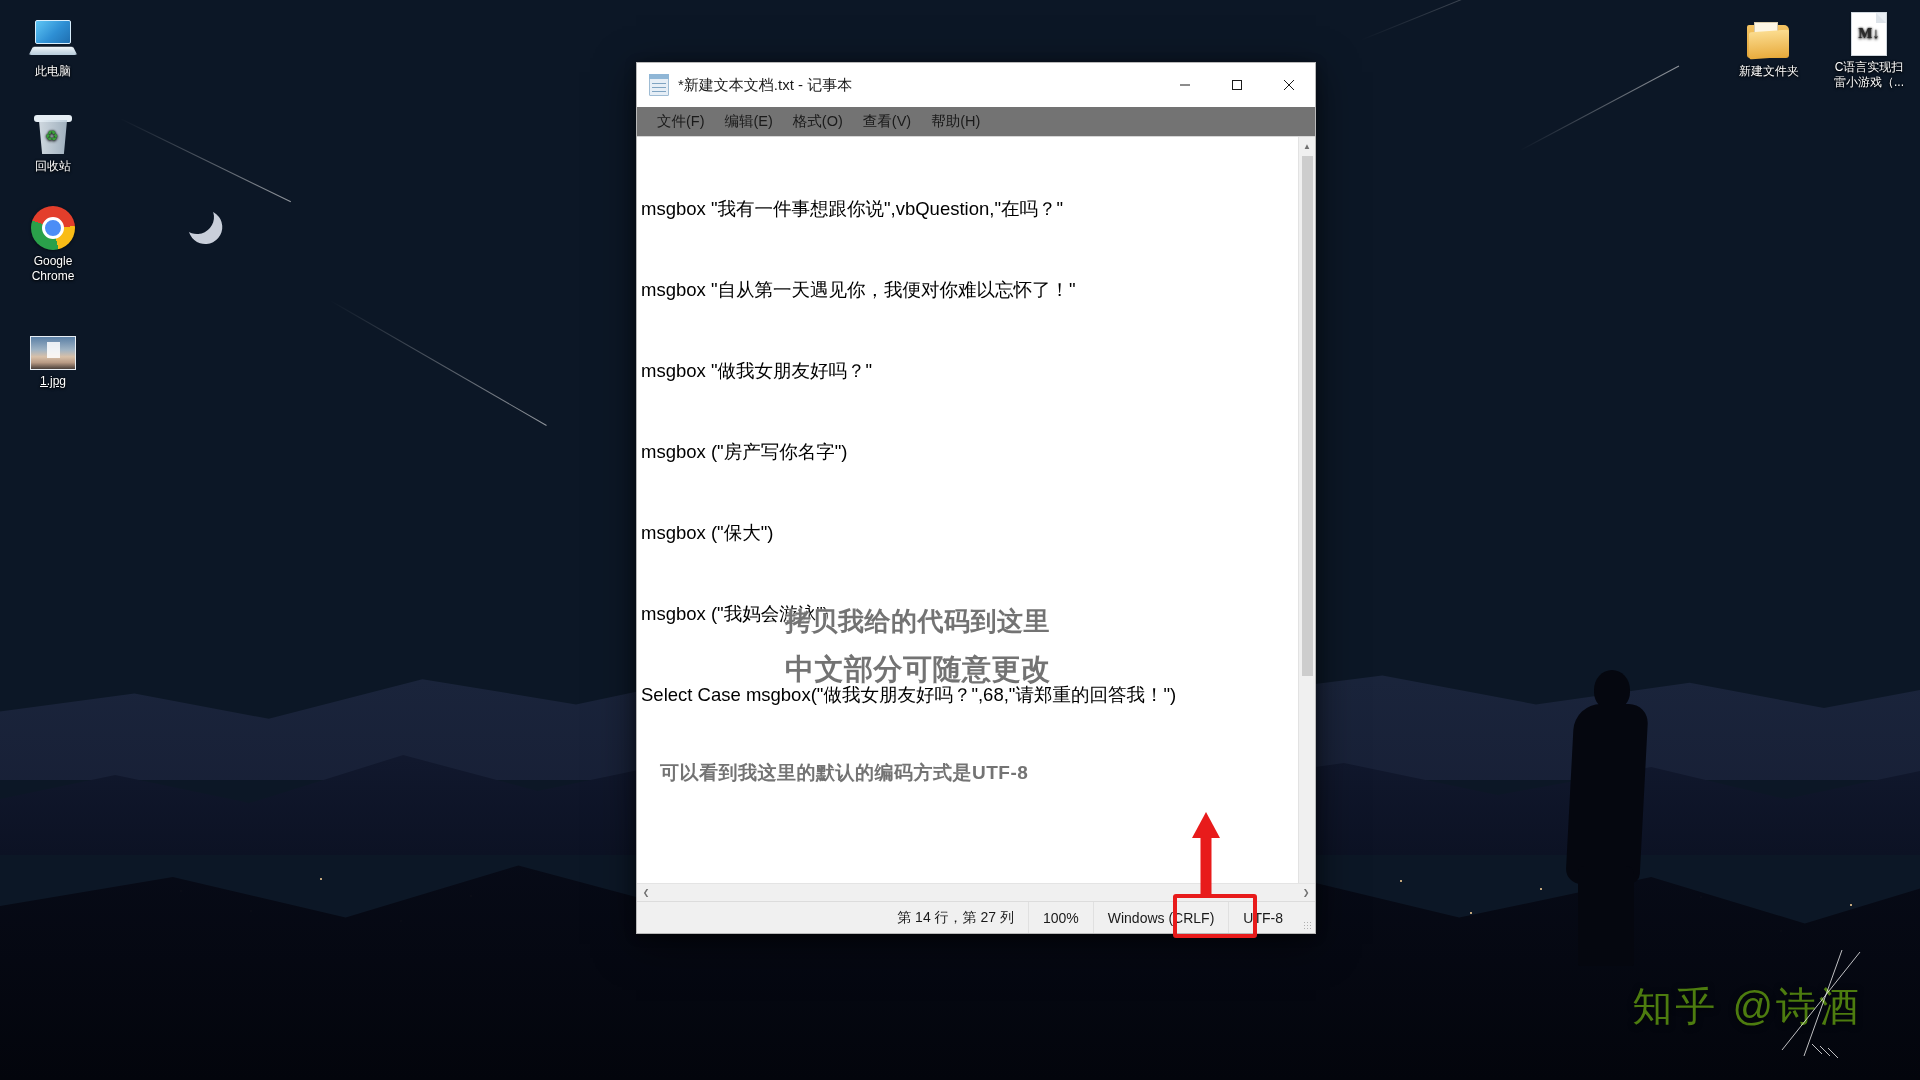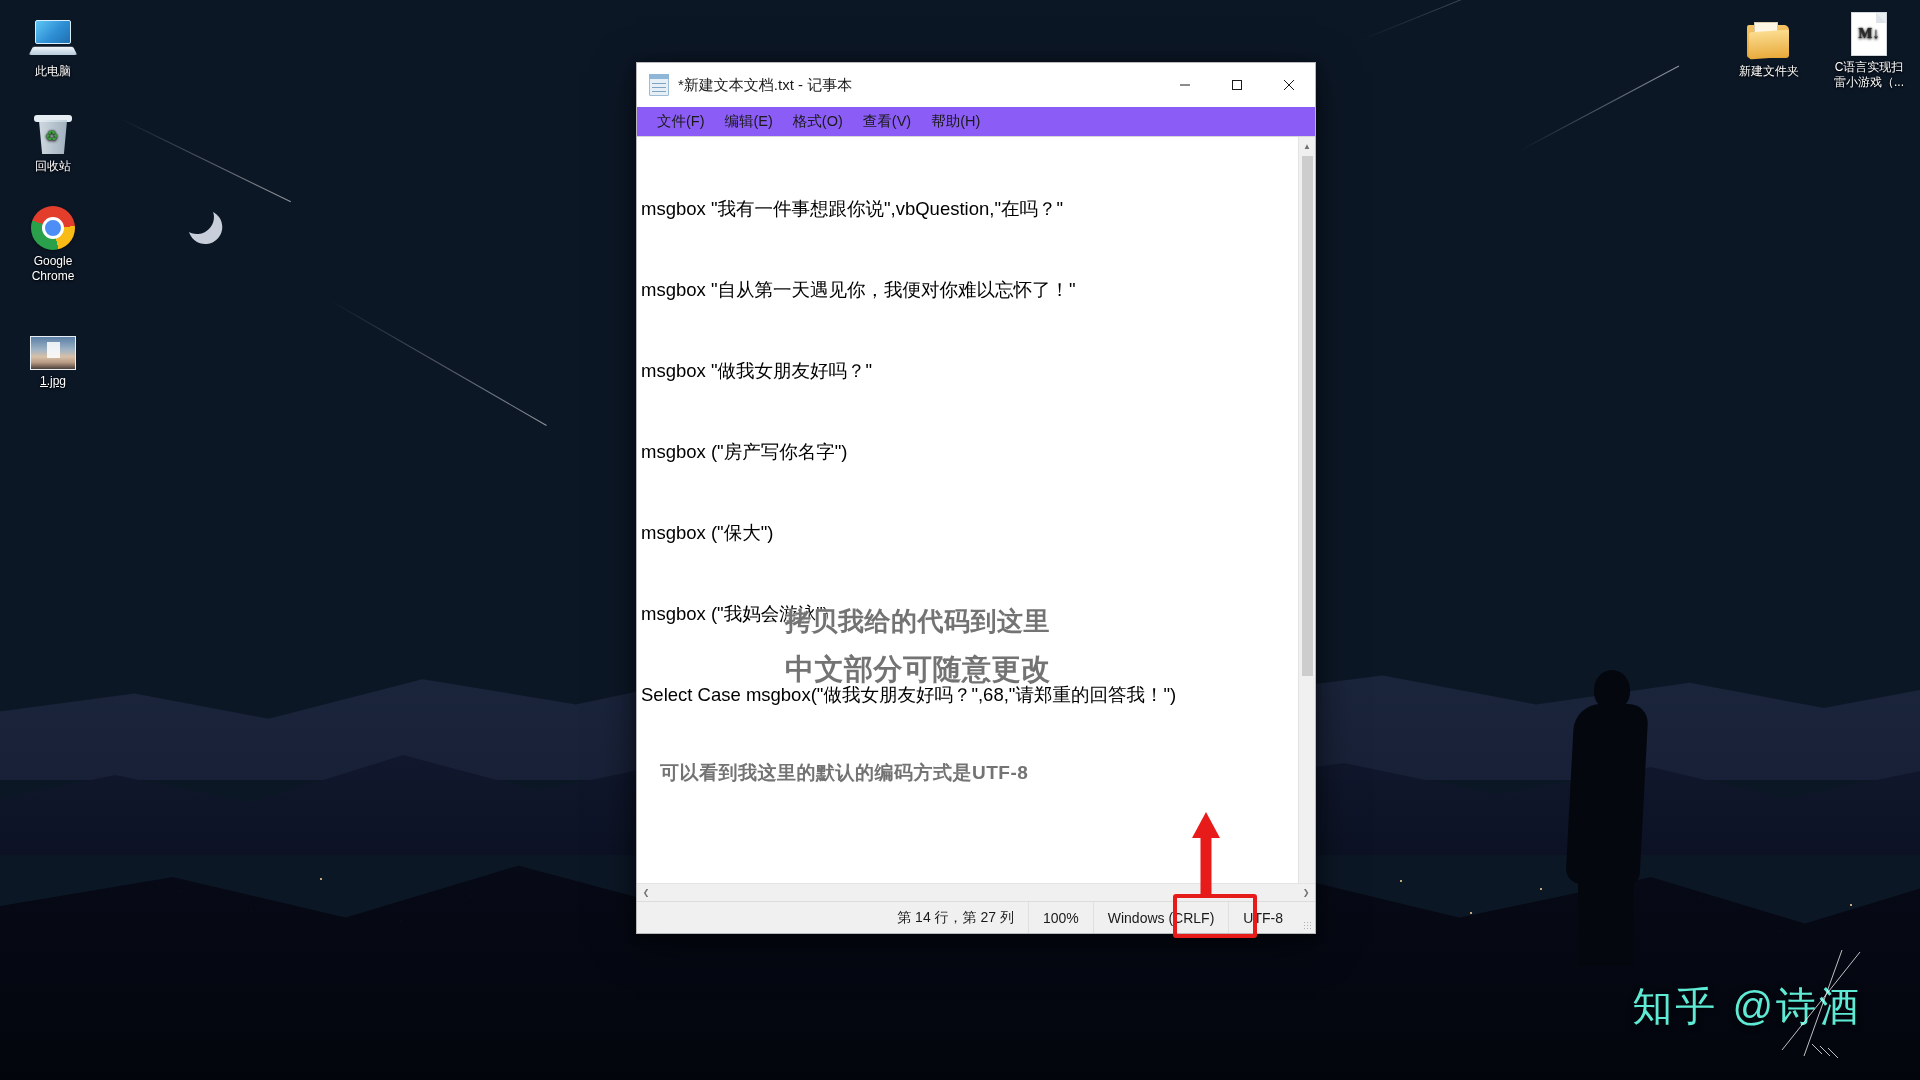--- a/index.html
+++ b/index.html
@@ -153,21 +153,21 @@
   #titlebar { height: 44px; background: #fff; display: flex; align-items: center; flex: none; }
   #title-icon { width: 20px; height: 22px; margin-left: 12px; margin-right: 9px; position: relative; flex: none; }
   #title-icon .pad { position: absolute; inset: 0; background: #e6eef6; border: 1px solid #9fbcd4; border-radius: 1px; }
   #title-icon .top { position: absolute; left: 0; right: 0; top: 0; height: 5px; background: #8fb6d6; }
   #title-icon .ln { position: absolute; left: 3px; right: 3px; height: 1px; background: #7fa4c2; }
   #title-text { font-size: 15px; color: #1a1a1a; white-space: nowrap; text-align: right; }
   #wincontrols { margin-left: auto; display: flex; height: 100%; }
   .wc { width: 52px; height: 100%; display: flex; align-items: center; justify-content: center;
     font-size: 14px; color: #1a1a1a; }
   .wc svg { display: block; }
-  #menubar { height: 30px; background: #8b5cf6; display: flex; align-items: center;
+  #menubar { height: 30px; background: #737373; display: flex; align-items: center;
     padding-left: 10px; border-bottom: 1px solid #d6d6d6; flex: none; }
   .menu-item { font-size: 14.5px; color: #1a1a1a; padding: 2px 10px; white-space: nowrap; }
 
   #editor-wrap { flex: 1; background: #fff; position: relative; display: flex; min-height: 0; }
   #editor {
     flex: 1; padding: 4px 2px 0 4px; overflow: hidden;
     font-family: "Liberation Sans", "DejaVu Sans", sans-serif;
     font-size: 18.5px; line-height: 27px; color: #000; white-space: pre;
   }
   #vscroll { width: 17px; background: #f0f0f0; border-left: 1px solid #e2e2e2;
@@ -208,21 +208,21 @@
   }
   #anno1 { left: 785px; top: 604px; font-size: 26px; }
   #anno2 { left: 785px; top: 650px; font-size: 29px; }
   #anno3 { left: 660px; top: 760px; font-size: 19px; }
 
   #arrow { position: absolute; left: 1192px; top: 812px; width: 28px; height: 82px; }
 
   
   #watermark {
     position: absolute; right: 58px; bottom: 46px;
-    color: #5eead4; font-size: 40px; letter-spacing: 3px;
+    color: #4d7c0f; font-size: 40px; letter-spacing: 3px;
     text-shadow: 0 1px 6px rgba(0,0,0,0.7);
     font-family: "Liberation Sans", "DejaVu Sans", sans-serif;
   }
   #wm-scratch { position: absolute; right: 58px; bottom: 20px; width: 120px; height: 110px; }
 </style>
 </head>
 <body>
 
 <div id="desktop">
   <div id="moon"></div>

